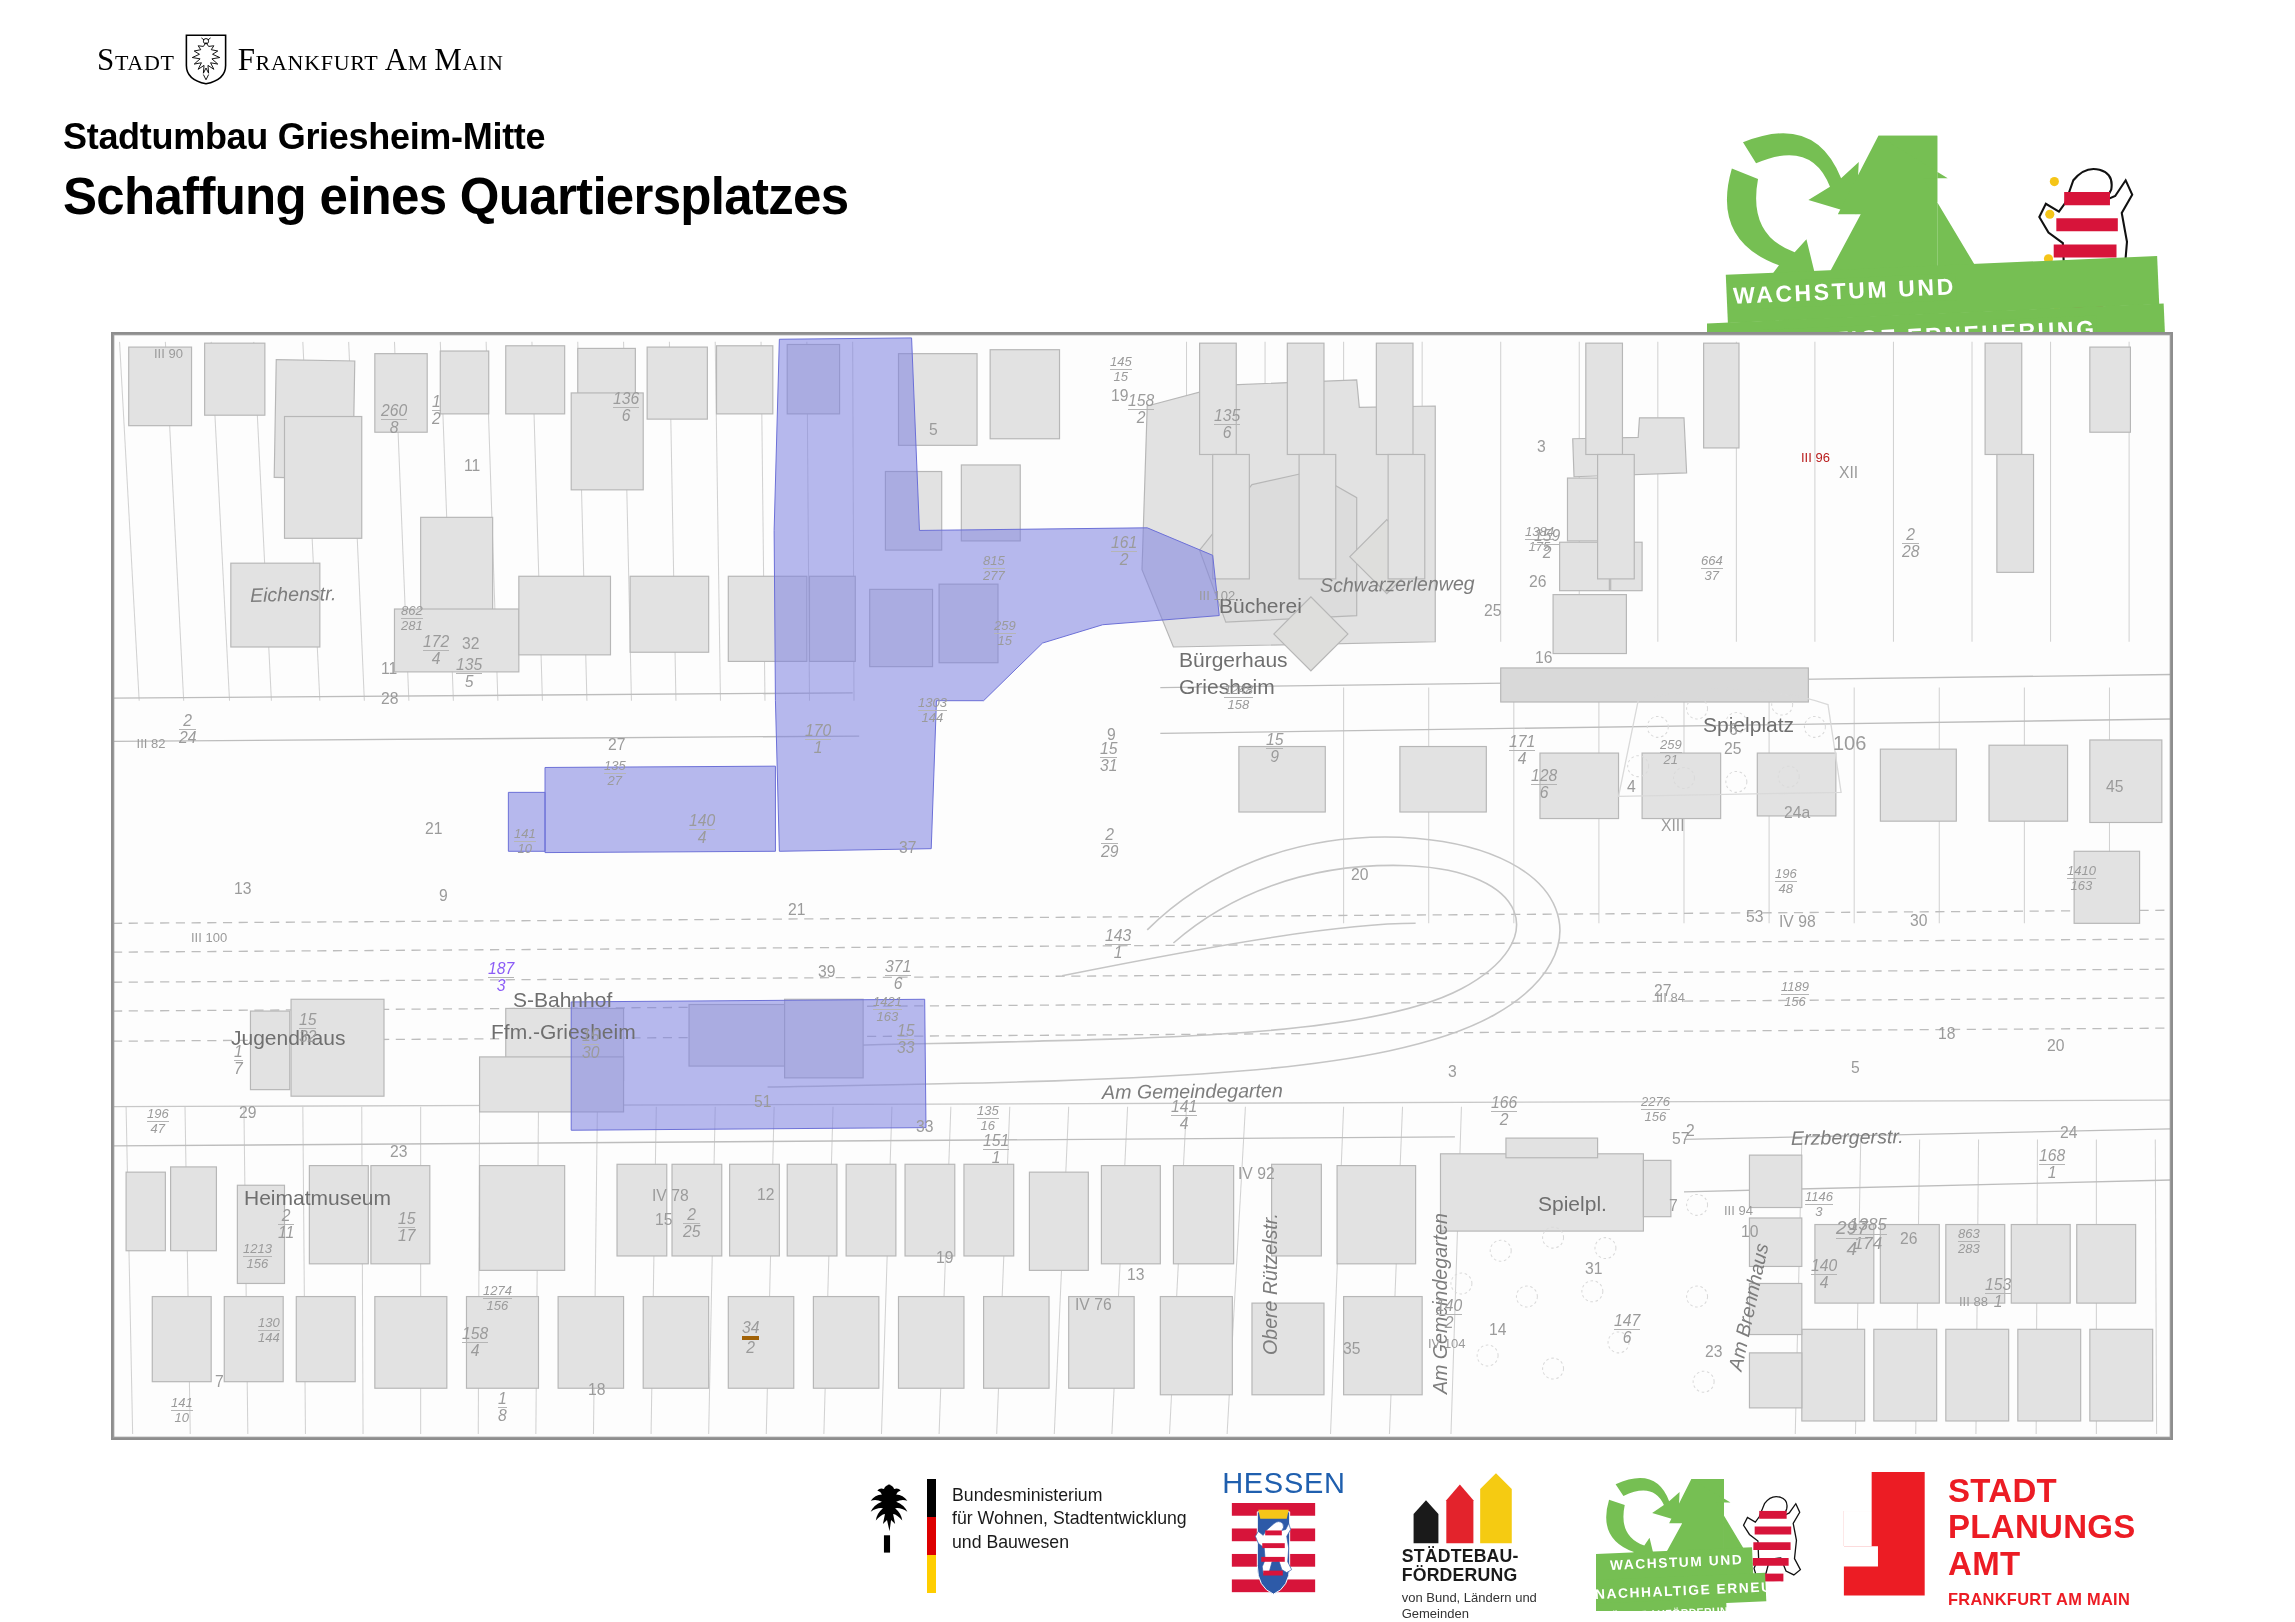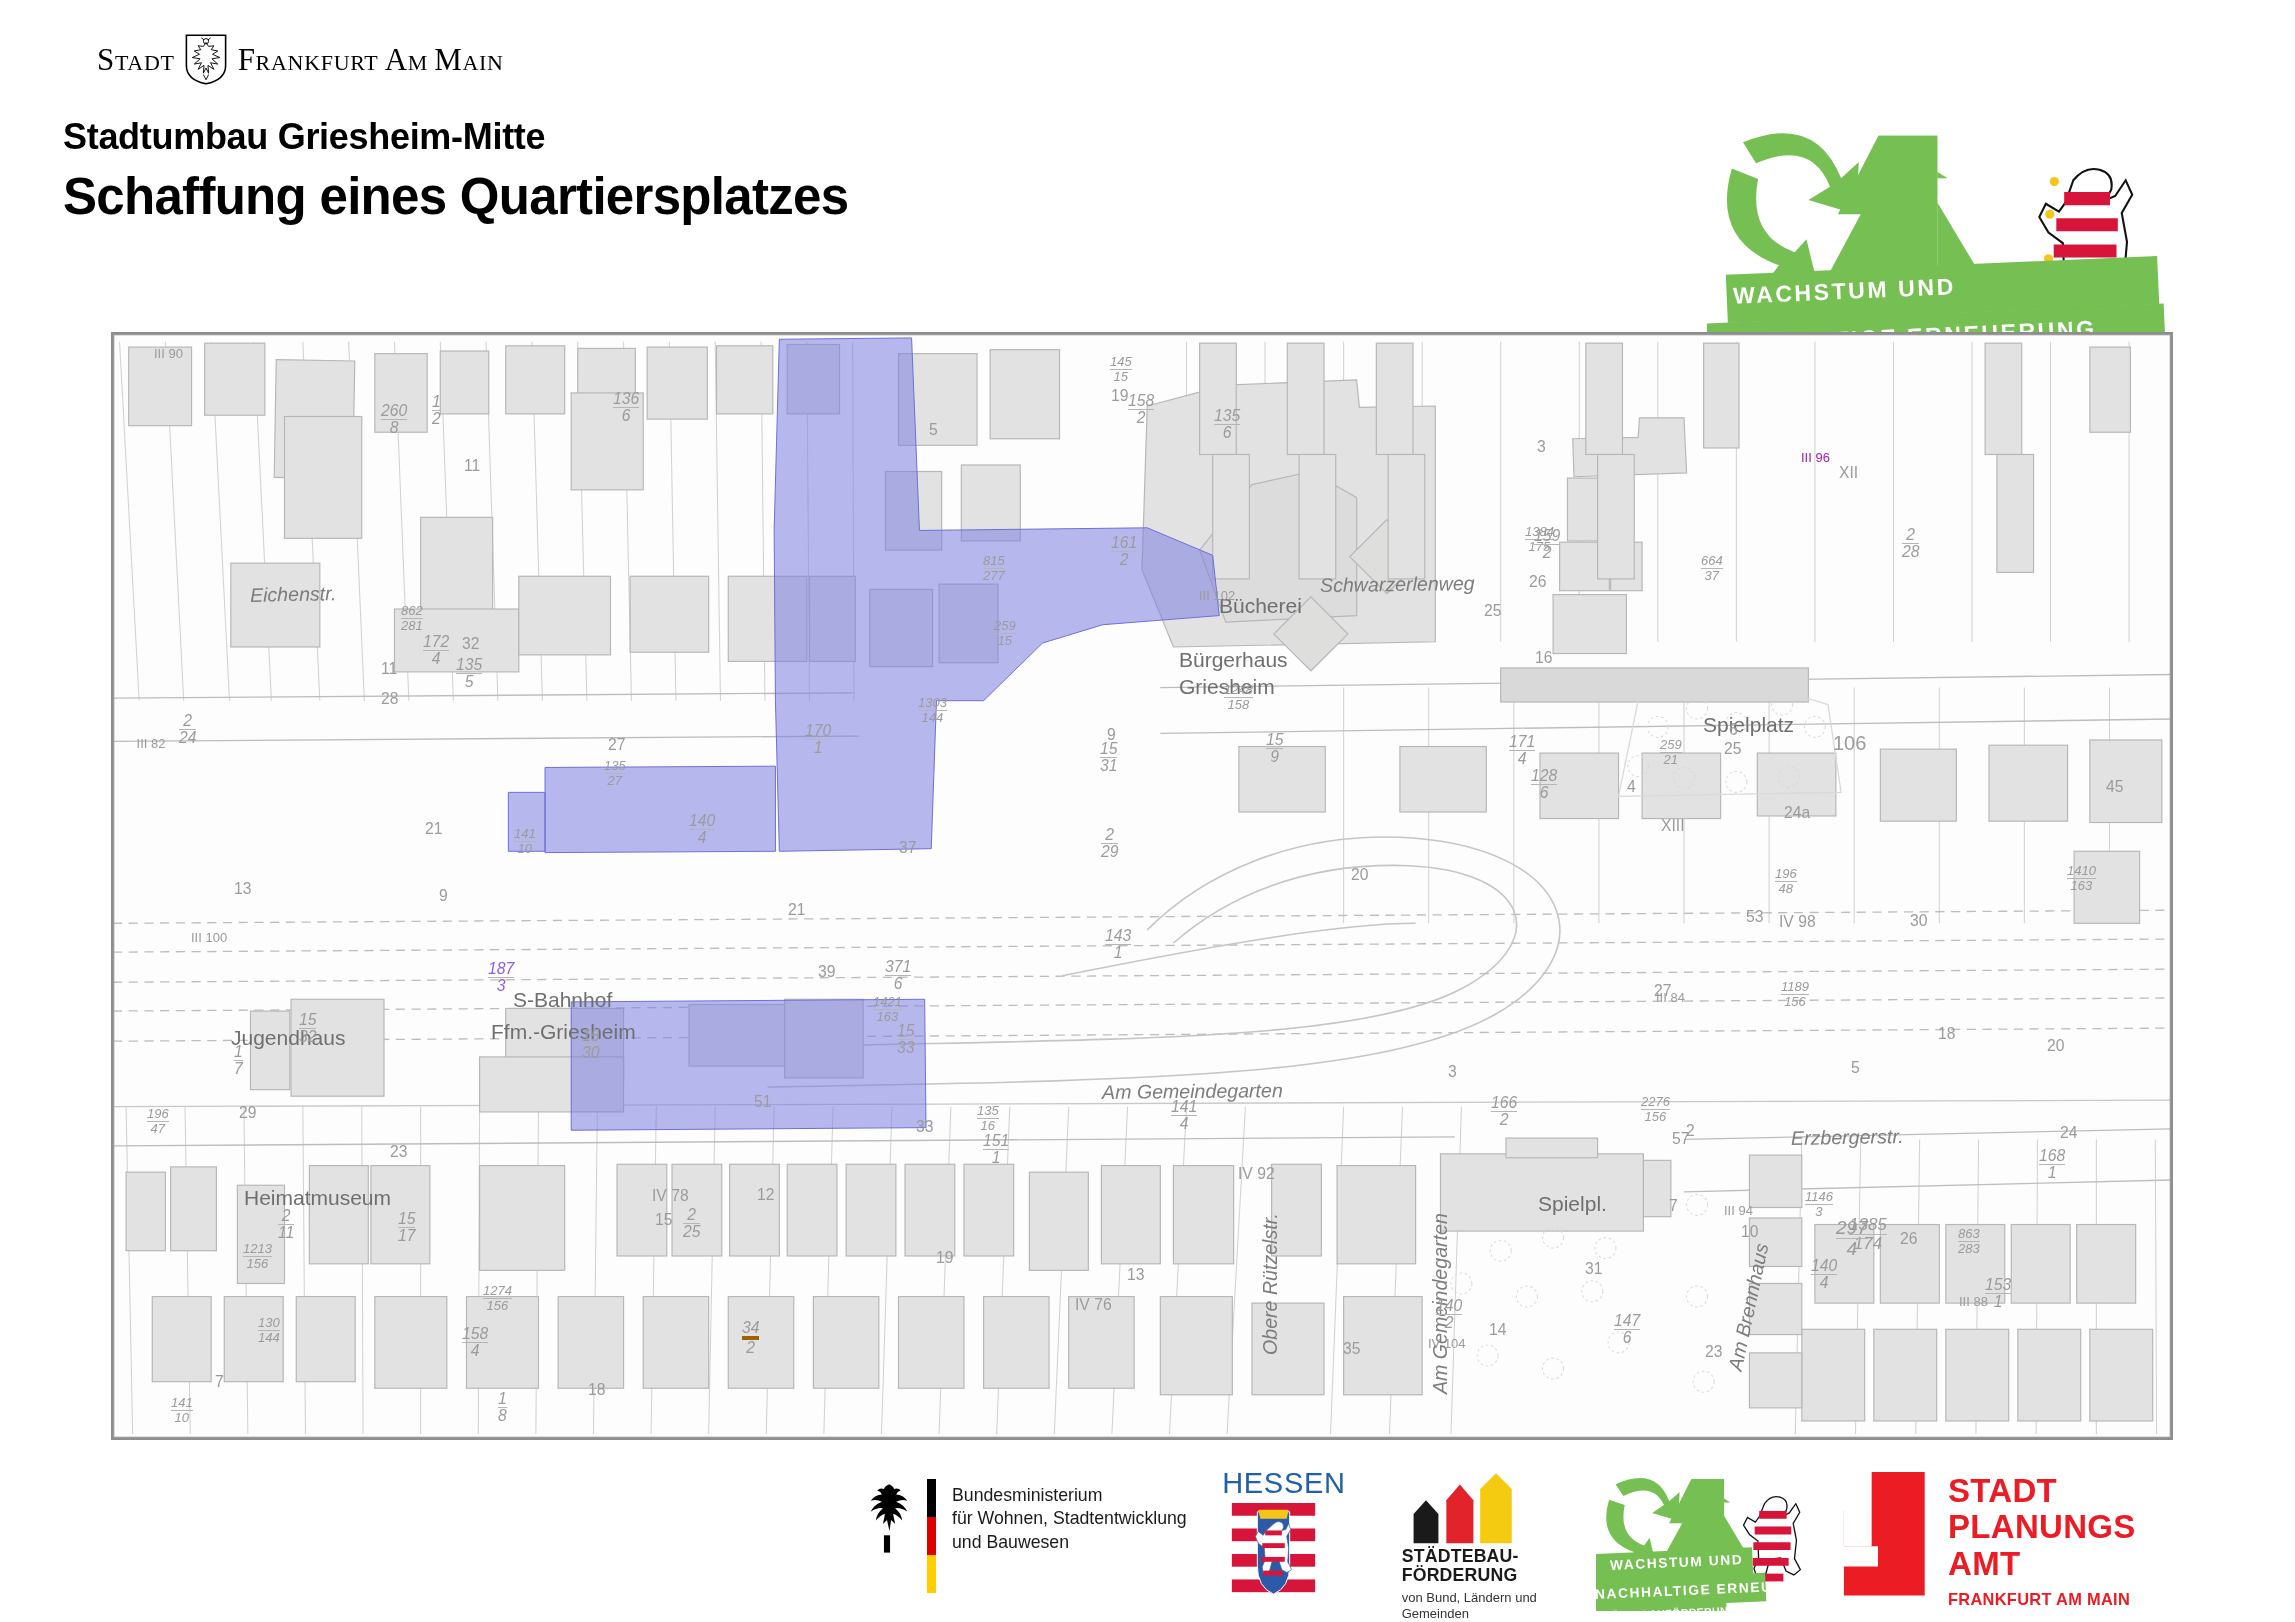--- a/index.html
+++ b/index.html
@@ -569,21 +569,21 @@
         <span style="display:block;text-align:center;line-height:1.05;">33</span>
       </div>
       <div class="mlabel" style="left: 987px; top: 407px; font-size: 15.7px; color: rgb(155, 155, 155); font-style: italic;">
         <span style="display:block;text-align:center;border-bottom:1px solid #b5b5b5;line-height:1.05;">15</span>
         <span style="display:block;text-align:center;line-height:1.05;">31</span>
       </div>
       <div class="mlabel" style="left: 1315px; top: 1002px; font-size: 13px; color: rgb(155, 155, 155); font-style: normal;">IV 104</div>
       <div class="mlabel" style="left: 1086px; top: 254px; font-size: 13px; color: rgb(155, 155, 155); font-style: normal;">III 102</div>
       <div class="mlabel" style="left: 78px; top: 596px; font-size: 13px; color: rgb(155, 155, 155); font-style: normal;">III 100</div>
       <div class="mlabel" style="left: 1666px; top: 579px; font-size: 15.7px; color: rgb(155, 155, 155); font-style: normal;">IV 98</div>
-      <div class="mlabel" style="left: 1688px; top: 116px; font-size: 13px; color: #a21caf; font-style: normal;">III 96</div>
+      <div class="mlabel" style="left: 1688px; top: 116px; font-size: 13px; color: #b91c1c; font-style: normal;">III 96</div>
       <div class="mlabel" style="left: 1611px; top: 869px; font-size: 13px; color: rgb(155, 155, 155); font-style: normal;">III 94</div>
       <div class="mlabel" style="left: 1125px; top: 831px; font-size: 15.7px; color: rgb(155, 155, 155); font-style: normal;">IV 92</div>
       <div class="mlabel" style="left: 41px; top: 12.4px; font-size: 13px; color: rgb(155, 155, 155); font-style: normal;">III 90</div>
       <div class="mlabel" style="left: 1846px; top: 960px; font-size: 13px; color: rgb(155, 155, 155); font-style: normal;">III 88</div>
       <div class="mlabel" style="left: 1872px; top: 943px; font-size: 15.7px; color: rgb(155, 155, 155); font-style: italic;">
         <span style="display:block;text-align:center;border-bottom:1px solid #b5b5b5;line-height:1.05;">153</span>
         <span style="display:block;text-align:center;line-height:1.05;">1</span>
       </div>
       <div class="mlabel" style="left: 539px; top: 853px; font-size: 15.7px; color: rgb(155, 155, 155); font-style: normal;">IV 78</div>
       <div class="mlabel" style="left: 962px; top: 962px; font-size: 15.7px; color: rgb(155, 155, 155); font-style: normal;">IV 76</div>

